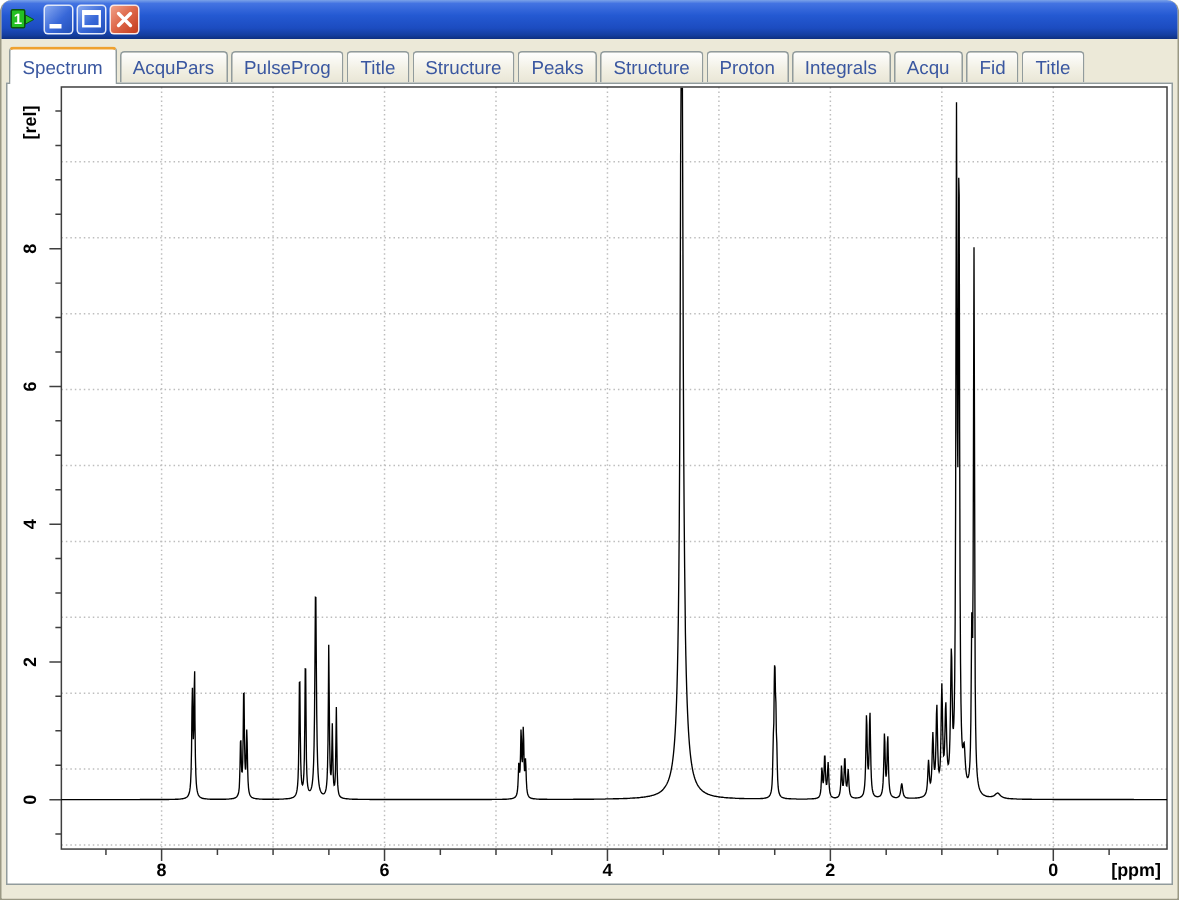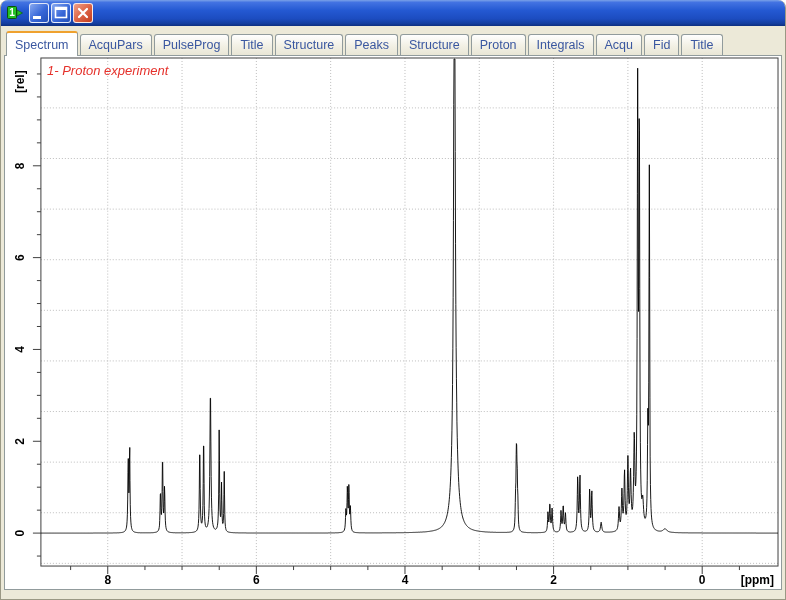--- a/index.html
+++ b/index.html
@@ -157,17 +157,16 @@
           <text x="19" y="478.0" text-anchor="middle" transform="rotate(-90 19 478.0)">0</text>
           <text x="19" y="386.0" text-anchor="middle" transform="rotate(-90 19 386.0)">2</text>
           <text x="19" y="294.0" text-anchor="middle" transform="rotate(-90 19 294.0)">4</text>
           <text x="19" y="202.0" text-anchor="middle" transform="rotate(-90 19 202.0)">6</text>
           <text x="19" y="110.0" text-anchor="middle" transform="rotate(-90 19 110.0)">8</text>
           <text x="19" y="37" text-anchor="start" transform="rotate(-90 19 37)">[rel]</text>
         </g>
         <polyline points="35.9,478.0 36.2,478.0 36.5,478.0 36.8,478.0 37.1,478.0 37.4,478.0 37.7,478.0 38.0,478.0 38.3,478.0 38.6,478.0 38.9,478.0 39.2,478.0 39.5,478.0 39.8,478.0 40.1,478.0 40.4,478.0 40.7,478.0 41.0,478.0 41.3,478.0 41.6,478.0 41.9,478.0 42.2,478.0 42.5,478.0 42.8,478.0 43.1,478.0 43.4,478.0 43.7,478.0 44.0,478.0 44.3,478.0 44.6,478.0 44.9,478.0 45.2,478.0 45.5,478.0 45.8,478.0 46.1,478.0 46.4,478.0 46.7,478.0 47.0,478.0 47.3,478.0 47.6,478.0 47.9,478.0 48.2,478.0 48.5,478.0 48.8,478.0 49.1,478.0 49.4,478.0 49.7,478.0 50.0,478.0 50.3,478.0 50.6,478.0 50.8,478.0 51.1,478.0 51.4,478.0 51.7,478.0 52.0,478.0 52.3,478.0 52.6,478.0 52.9,478.0 53.2,478.0 53.5,478.0 53.8,478.0 54.1,478.0 54.4,478.0 54.7,478.0 55.0,478.0 55.3,478.0 55.6,478.0 55.9,478.0 56.2,478.0 56.5,478.0 56.8,478.0 57.1,478.0 57.4,478.0 57.7,478.0 58.0,478.0 58.3,478.0 58.6,478.0 58.9,478.0 59.2,478.0 59.5,478.0 59.8,478.0 60.1,478.0 60.4,478.0 60.7,478.0 61.0,478.0 61.3,478.0 61.6,478.0 61.9,478.0 62.2,478.0 62.5,478.0 62.8,478.0 63.1,478.0 63.4,478.0 63.7,478.0 64.0,478.0 64.3,478.0 64.6,478.0 64.9,478.0 65.2,478.0 65.5,478.0 65.7,478.0 66.0,478.0 66.3,478.0 66.6,478.0 66.9,478.0 67.2,478.0 67.5,478.0 67.8,478.0 68.1,478.0 68.4,478.0 68.7,478.0 69.0,478.0 69.3,478.0 69.6,478.0 69.9,478.0 70.2,478.0 70.5,478.0 70.8,478.0 71.1,478.0 71.4,478.0 71.7,478.0 72.0,478.0 72.3,478.0 72.6,478.0 72.9,478.0 73.2,478.0 73.5,478.0 73.8,478.0 74.1,478.0 74.4,478.0 74.7,478.0 75.0,478.0 75.3,478.0 75.6,478.0 75.9,478.0 76.2,478.0 76.5,478.0 76.8,478.0 77.1,478.0 77.4,478.0 77.7,478.0 78.0,478.0 78.3,478.0 78.6,478.0 78.9,478.0 79.2,478.0 79.5,478.0 79.8,478.0 80.1,478.0 80.4,478.0 80.6,478.0 80.9,478.0 81.2,478.0 81.5,478.0 81.8,478.0 82.1,478.0 82.4,478.0 82.7,478.0 83.0,478.0 83.3,478.0 83.6,478.0 83.9,478.0 84.2,478.0 84.5,478.0 84.8,478.0 85.1,478.0 85.4,478.0 85.7,478.0 86.0,478.0 86.3,478.0 86.6,478.0 86.9,478.0 87.2,478.0 87.5,478.0 87.8,478.0 88.1,478.0 88.4,478.0 88.7,477.9 89.0,477.9 89.3,477.9 89.6,477.9 89.9,477.9 90.2,477.9 90.5,477.9 90.8,477.9 91.1,477.9 91.4,477.9 91.7,477.9 92.0,477.9 92.3,477.9 92.6,477.9 92.9,477.9 93.2,477.9 93.5,477.9 93.8,477.9 94.1,477.9 94.4,477.9 94.7,477.9 95.0,477.9 95.3,477.9 95.5,477.9 95.8,477.9 96.1,477.9 96.4,477.9 96.7,477.9 97.0,477.9 97.3,477.9 97.6,477.9 97.9,477.9 98.2,477.9 98.5,477.9 98.8,477.9 99.1,477.9 99.4,477.9 99.7,477.9 100.0,477.9 100.3,477.9 100.6,477.9 100.9,477.9 101.2,477.9 101.5,477.9 101.8,477.9 102.1,477.9 102.4,477.9 102.7,477.9 103.0,477.9 103.3,477.9 103.6,477.9 103.9,477.9 104.2,477.9 104.5,477.9 104.8,477.9 105.1,477.9 105.4,477.9 105.7,477.9 106.0,477.9 106.3,477.9 106.6,477.9 106.9,477.9 107.2,477.9 107.5,477.9 107.8,477.9 108.1,477.8 108.4,477.8 108.7,477.8 109.0,477.8 109.3,477.8 109.6,477.8 109.9,477.8 110.2,477.8 110.4,477.8 110.7,477.8 111.0,477.8 111.3,477.8 111.6,477.8 111.9,477.8 112.2,477.7 112.5,477.7 112.8,477.7 113.1,477.7 113.4,477.7 113.7,477.7 114.0,477.7 114.3,477.6 114.6,477.6 114.9,477.6 115.2,477.6 115.5,477.6 115.8,477.5 116.1,477.5 116.4,477.5 116.7,477.4 117.0,477.4 117.3,477.3 117.6,477.3 117.9,477.2 118.2,477.1 118.5,477.0 118.8,476.9 119.1,476.8 119.4,476.6 119.7,476.4 120.0,476.2 120.3,475.9 120.6,475.5 120.9,475.0 121.2,474.3 121.5,473.4 121.8,472.0 122.1,469.8 122.4,466.1 122.7,459.1 123.0,444.8 123.3,417.5 123.6,403.3 123.9,425.8 124.2,437.7 124.5,430.8 124.8,404.1 125.1,392.2 125.3,425.3 125.6,449.6 125.9,461.2 126.2,467.0 126.5,470.2 126.8,472.2 127.1,473.5 127.4,474.4 127.7,475.1 128.0,475.5 128.3,475.9 128.6,476.2 128.9,476.4 129.2,476.6 129.5,476.8 129.8,476.9 130.1,477.0 130.4,477.1 130.7,477.2 131.0,477.2 131.3,477.3 131.6,477.3 131.9,477.4 132.2,477.4 132.5,477.5 132.8,477.5 133.1,477.5 133.4,477.5 133.7,477.6 134.0,477.6 134.3,477.6 134.6,477.6 134.9,477.6 135.2,477.6 135.5,477.7 135.8,477.7 136.1,477.7 136.4,477.7 136.7,477.7 137.0,477.7 137.3,477.7 137.6,477.7 137.9,477.7 138.2,477.7 138.5,477.7 138.8,477.7 139.1,477.7 139.4,477.7 139.7,477.7 140.0,477.7 140.2,477.7 140.5,477.7 140.8,477.7 141.1,477.7 141.4,477.7 141.7,477.7 142.0,477.7 142.3,477.7 142.6,477.7 142.9,477.7 143.2,477.7 143.5,477.7 143.8,477.7 144.1,477.7 144.4,477.7 144.7,477.7 145.0,477.7 145.3,477.7 145.6,477.7 145.9,477.7 146.2,477.6 146.5,477.6 146.8,477.6 147.1,477.6 147.4,477.6 147.7,477.6 148.0,477.6 148.3,477.5 148.6,477.5 148.9,477.5 149.2,477.5 149.5,477.4 149.8,477.4 150.1,477.3 150.4,477.3 150.7,477.2 151.0,477.2 151.3,477.1 151.6,477.0 151.9,476.9 152.2,476.8 152.5,476.6 152.8,476.4 153.1,476.2 153.4,475.8 153.7,475.4 154.0,474.8 154.3,473.9 154.6,472.5 154.9,470.0 155.1,465.4 155.4,455.7 155.7,439.4 156.0,438.4 156.3,452.5 156.6,459.3 156.9,459.4 157.2,453.1 157.5,436.5 157.8,407.1 158.1,406.9 158.4,436.2 158.7,452.4 159.0,457.9 159.3,456.3 159.6,446.4 159.9,431.1 160.2,439.7 160.5,456.8 160.8,465.7 161.1,470.1 161.4,472.4 161.7,473.8 162.0,474.7 162.3,475.3 162.6,475.8 162.9,476.1 163.2,476.4 163.5,476.6 163.8,476.7 164.1,476.9 164.4,477.0 164.7,477.1 165.0,477.1 165.3,477.2 165.6,477.3 165.9,477.3 166.2,477.4 166.5,477.4 166.8,477.4 167.1,477.5 167.4,477.5 167.7,477.5 168.0,477.5 168.3,477.6 168.6,477.6 168.9,477.6 169.2,477.6 169.5,477.6 169.8,477.6 170.0,477.6 170.3,477.6 170.6,477.7 170.9,477.7 171.2,477.7 171.5,477.7 171.8,477.7 172.1,477.7 172.4,477.7 172.7,477.7 173.0,477.7 173.3,477.7 173.6,477.7 173.9,477.7 174.2,477.7 174.5,477.7 174.8,477.7 175.1,477.7 175.4,477.7 175.7,477.7 176.0,477.7 176.3,477.7 176.6,477.7 176.9,477.7 177.2,477.7 177.5,477.7 177.8,477.7 178.1,477.7 178.4,477.7 178.7,477.7 179.0,477.7 179.3,477.7 179.6,477.7 179.9,477.7 180.2,477.7 180.5,477.7 180.8,477.7 181.1,477.7 181.4,477.7 181.7,477.6 182.0,477.6 182.3,477.6 182.6,477.6 182.9,477.6 183.2,477.6 183.5,477.6 183.8,477.6 184.1,477.6 184.4,477.6 184.7,477.5 184.9,477.5 185.2,477.5 185.5,477.5 185.8,477.5 186.1,477.4 186.4,477.4 186.7,477.4 187.0,477.4 187.3,477.3 187.6,477.3 187.9,477.3 188.2,477.2 188.5,477.2 188.8,477.1 189.1,477.1 189.4,477.0 189.7,476.9 190.0,476.8 190.3,476.7 190.6,476.6 190.9,476.5 191.2,476.3 191.5,476.1 191.8,475.9 192.1,475.5 192.4,475.1 192.7,474.6 193.0,473.8 193.3,472.7 193.6,471.0 193.9,468.3 194.2,463.5 194.5,454.1 194.8,433.9 195.1,399.7 195.4,399.5 195.7,433.3 196.0,452.9 196.3,461.8 196.6,465.9 196.9,467.7 197.2,468.1 197.5,467.4 197.8,465.1 198.1,460.3 198.4,450.3 198.7,428.3 199.0,390.7 199.3,390.8 199.6,428.6 199.8,450.7 200.1,461.0 200.4,466.1 200.7,468.9 201.0,470.5 201.3,471.4 201.6,471.9 201.9,472.0 202.2,472.0 202.5,471.7 202.8,471.1 203.1,470.3 203.4,469.0 203.7,467.1 204.0,464.4 204.3,460.2 204.6,453.4 204.9,441.8 205.2,421.3 205.5,385.8 205.8,342.8 206.1,342.9 206.4,385.8 206.7,421.4 207.0,442.0 207.3,453.6 207.6,460.4 207.9,464.7 208.2,467.6 208.5,469.5 208.8,470.9 209.1,471.9 209.4,472.6 209.7,473.2 210.0,473.6 210.3,473.8 210.6,474.0 210.9,474.1 211.2,474.1 211.5,474.0 211.8,473.7 212.1,473.3 212.4,472.7 212.7,471.8 213.0,470.3 213.3,467.9 213.6,463.8 213.9,456.0 214.2,439.7 214.5,405.9 214.7,374.6 215.0,405.4 215.3,438.5 215.6,453.9 215.9,460.2 216.2,461.6 216.5,457.8 216.8,444.0 217.1,426.9 217.4,445.3 217.7,460.5 218.0,466.4 218.3,468.4 218.6,468.2 218.9,465.7 219.2,458.4 219.5,439.2 219.8,416.2 220.1,439.8 220.4,459.6 220.7,467.8 221.0,471.4 221.3,473.3 221.6,474.5 221.9,475.2 222.2,475.7 222.5,476.0 222.8,476.3 223.1,476.5 223.4,476.7 223.7,476.8 224.0,476.9 224.3,477.0 224.6,477.1 224.9,477.1 225.2,477.2 225.5,477.3 225.8,477.3 226.1,477.3 226.4,477.4 226.7,477.4 227.0,477.4 227.3,477.5 227.6,477.5 227.9,477.5 228.2,477.5 228.5,477.6 228.8,477.6 229.1,477.6 229.4,477.6 229.6,477.6 229.9,477.6 230.2,477.6 230.5,477.7 230.8,477.7 231.1,477.7 231.4,477.7 231.7,477.7 232.0,477.7 232.3,477.7 232.6,477.7 232.9,477.7 233.2,477.7 233.5,477.7 233.8,477.7 234.1,477.8 234.4,477.8 234.7,477.8 235.0,477.8 235.3,477.8 235.6,477.8 235.9,477.8 236.2,477.8 236.5,477.8 236.8,477.8 237.1,477.8 237.4,477.8 237.7,477.8 238.0,477.8 238.3,477.8 238.6,477.8 238.9,477.8 239.2,477.8 239.5,477.8 239.8,477.8 240.1,477.8 240.4,477.8 240.7,477.8 241.0,477.8 241.3,477.8 241.6,477.8 241.9,477.8 242.2,477.9 242.5,477.9 242.8,477.9 243.1,477.9 243.4,477.9 243.7,477.9 244.0,477.9 244.3,477.9 244.5,477.9 244.8,477.9 245.1,477.9 245.4,477.9 245.7,477.9 246.0,477.9 246.3,477.9 246.6,477.9 246.9,477.9 247.2,477.9 247.5,477.9 247.8,477.9 248.1,477.9 248.4,477.9 248.7,477.9 249.0,477.9 249.3,477.9 249.6,477.9 249.9,477.9 250.2,477.9 250.5,477.9 250.8,477.9 251.1,477.9 251.4,477.9 251.7,477.9 252.0,477.9 252.3,477.9 252.6,477.9 252.9,477.9 253.2,477.9 253.5,477.9 253.8,477.9 254.1,477.9 254.4,477.9 254.7,477.9 255.0,477.9 255.3,477.9 255.6,477.9 255.9,477.9 256.2,477.9 256.5,477.9 256.8,477.9 257.1,477.9 257.4,477.9 257.7,477.9 258.0,477.9 258.3,477.9 258.6,477.9 258.9,477.9 259.2,477.9 259.4,477.9 259.7,477.9 260.0,477.9 260.3,477.9 260.6,477.9 260.9,477.9 261.2,477.9 261.5,477.9 261.8,477.9 262.1,477.9 262.4,477.9 262.7,477.9 263.0,477.9 263.3,477.9 263.6,477.9 263.9,477.9 264.2,477.9 264.5,477.9 264.8,477.9 265.1,477.9 265.4,477.9 265.7,477.9 266.0,477.9 266.3,477.9 266.6,477.9 266.9,477.9 267.2,477.9 267.5,477.9 267.8,477.9 268.1,477.9 268.4,477.9 268.7,477.9 269.0,477.9 269.3,477.9 269.6,477.9 269.9,477.9 270.2,477.9 270.5,477.9 270.8,477.9 271.1,477.9 271.4,477.9 271.7,477.9 272.0,477.9 272.3,477.9 272.6,477.9 272.9,477.9 273.2,477.9 273.5,477.9 273.8,477.9 274.1,477.9 274.3,477.9 274.6,477.9 274.9,477.9 275.2,477.9 275.5,477.9 275.8,477.9 276.1,477.9 276.4,477.9 276.7,477.9 277.0,477.9 277.3,477.9 277.6,477.9 277.9,477.9 278.2,477.9 278.5,477.9 278.8,477.9 279.1,477.9 279.4,477.9 279.7,477.9 280.0,477.9 280.3,477.9 280.6,477.9 280.9,477.9 281.2,477.9 281.5,477.9 281.8,477.9 282.1,477.9 282.4,477.9 282.7,477.9 283.0,477.9 283.3,477.9 283.6,477.9 283.9,477.9 284.2,477.9 284.5,477.9 284.8,477.9 285.1,477.9 285.4,477.9 285.7,477.9 286.0,477.9 286.3,477.9 286.6,477.9 286.9,477.9 287.2,477.9 287.5,477.9 287.8,477.9 288.1,477.9 288.4,477.9 288.7,477.9 289.0,477.9 289.2,477.9 289.5,477.9 289.8,477.9 290.1,477.9 290.4,477.9 290.7,477.9 291.0,477.9 291.3,477.9 291.6,477.9 291.9,477.9 292.2,477.9 292.5,477.9 292.8,477.9 293.1,477.9 293.4,477.9 293.7,477.9 294.0,477.9 294.3,477.9 294.6,477.9 294.9,477.9 295.2,477.9 295.5,477.9 295.8,477.9 296.1,477.9 296.4,477.9 296.7,477.9 297.0,477.9 297.3,477.9 297.6,477.9 297.9,477.9 298.2,477.9 298.5,477.9 298.8,477.9 299.1,477.9 299.4,477.9 299.7,477.9 300.0,477.9 300.3,477.9 300.6,477.9 300.9,477.9 301.2,477.9 301.5,477.9 301.8,477.9 302.1,477.9 302.4,477.9 302.7,477.9 303.0,477.9 303.3,477.9 303.6,477.9 303.9,477.9 304.1,477.9 304.4,477.9 304.7,477.9 305.0,477.9 305.3,477.9 305.6,477.9 305.9,477.9 306.2,477.9 306.5,477.9 306.8,477.9 307.1,477.9 307.4,477.9 307.7,477.9 308.0,477.9 308.3,477.9 308.6,477.9 308.9,477.9 309.2,477.9 309.5,477.9 309.8,477.9 310.1,477.9 310.4,477.9 310.7,477.9 311.0,477.9 311.3,477.9 311.6,477.9 311.9,477.9 312.2,477.9 312.5,477.9 312.8,477.9 313.1,477.9 313.4,477.9 313.7,477.9 314.0,477.9 314.3,477.9 314.6,477.9 314.9,477.9 315.2,477.9 315.5,477.9 315.8,477.9 316.1,477.9 316.4,477.9 316.7,477.9 317.0,477.9 317.3,477.9 317.6,477.9 317.9,477.9 318.2,477.9 318.5,477.9 318.8,477.9 319.0,477.9 319.3,477.9 319.6,477.9 319.9,477.9 320.2,477.9 320.5,477.9 320.8,477.9 321.1,477.9 321.4,477.9 321.7,477.9 322.0,477.9 322.3,477.9 322.6,477.9 322.9,477.9 323.2,477.9 323.5,477.9 323.8,477.8 324.1,477.8 324.4,477.8 324.7,477.8 325.0,477.8 325.3,477.8 325.6,477.8 325.9,477.8 326.2,477.8 326.5,477.8 326.8,477.8 327.1,477.8 327.4,477.8 327.7,477.8 328.0,477.8 328.3,477.8 328.6,477.8 328.9,477.8 329.2,477.8 329.5,477.8 329.8,477.8 330.1,477.8 330.4,477.8 330.7,477.8 331.0,477.7 331.3,477.7 331.6,477.7 331.9,477.7 332.2,477.7 332.5,477.7 332.8,477.7 333.1,477.7 333.4,477.7 333.7,477.6 333.9,477.6 334.2,477.6 334.5,477.6 334.8,477.6 335.1,477.5 335.4,477.5 335.7,477.5 336.0,477.5 336.3,477.4 336.6,477.4 336.9,477.3 337.2,477.3 337.5,477.2 337.8,477.1 338.1,477.0 338.4,476.9 338.7,476.7 339.0,476.5 339.3,476.3 339.6,476.0 339.9,475.5 340.2,474.9 340.5,473.9 340.8,472.2 341.1,469.0 341.4,462.4 341.7,453.4 342.0,455.3 342.3,460.0 342.6,458.0 342.9,447.3 343.2,431.1 343.5,437.3 343.8,450.6 344.1,453.0 344.4,444.4 344.7,429.3 345.0,437.3 345.3,453.0 345.6,459.0 345.9,456.8 346.2,450.4 346.5,455.7 346.8,465.2 347.1,470.3 347.4,472.8 347.7,474.2 348.0,475.1 348.3,475.7 348.6,476.1 348.8,476.4 349.1,476.6 349.4,476.8 349.7,476.9 350.0,477.0 350.3,477.1 350.6,477.2 350.9,477.2 351.2,477.3 351.5,477.4 351.8,477.4 352.1,477.4 352.4,477.5 352.7,477.5 353.0,477.5 353.3,477.5 353.6,477.6 353.9,477.6 354.2,477.6 354.5,477.6 354.8,477.6 355.1,477.6 355.4,477.7 355.7,477.7 356.0,477.7 356.3,477.7 356.6,477.7 356.9,477.7 357.2,477.7 357.5,477.7 357.8,477.7 358.1,477.7 358.4,477.7 358.7,477.7 359.0,477.7 359.3,477.7 359.6,477.7 359.9,477.7 360.2,477.7 360.5,477.7 360.8,477.8 361.1,477.8 361.4,477.8 361.7,477.8 362.0,477.8 362.3,477.8 362.6,477.8 362.9,477.8 363.2,477.8 363.5,477.8 363.7,477.8 364.0,477.8 364.3,477.8 364.6,477.8 364.9,477.8 365.2,477.8 365.5,477.8 365.8,477.8 366.1,477.8 366.4,477.8 366.7,477.8 367.0,477.8 367.3,477.8 367.6,477.8 367.9,477.8 368.2,477.8 368.5,477.8 368.8,477.8 369.1,477.8 369.4,477.8 369.7,477.8 370.0,477.8 370.3,477.8 370.6,477.8 370.9,477.8 371.2,477.8 371.5,477.8 371.8,477.8 372.1,477.8 372.4,477.8 372.7,477.8 373.0,477.8 373.3,477.8 373.6,477.8 373.9,477.8 374.2,477.8 374.5,477.8 374.8,477.8 375.1,477.8 375.4,477.8 375.7,477.8 376.0,477.8 376.3,477.8 376.6,477.8 376.9,477.8 377.2,477.8 377.5,477.8 377.8,477.8 378.1,477.8 378.4,477.7 378.6,477.7 378.9,477.7 379.2,477.7 379.5,477.7 379.8,477.7 380.1,477.7 380.4,477.7 380.7,477.7 381.0,477.7 381.3,477.7 381.6,477.7 381.9,477.7 382.2,477.7 382.5,477.7 382.8,477.7 383.1,477.7 383.4,477.7 383.7,477.7 384.0,477.7 384.3,477.7 384.6,477.7 384.9,477.7 385.2,477.7 385.5,477.7 385.8,477.7 386.1,477.7 386.4,477.7 386.7,477.7 387.0,477.7 387.3,477.7 387.6,477.7 387.9,477.7 388.2,477.7 388.5,477.7 388.8,477.7 389.1,477.7 389.4,477.7 389.7,477.7 390.0,477.7 390.3,477.7 390.6,477.7 390.9,477.7 391.2,477.7 391.5,477.7 391.8,477.7 392.1,477.6 392.4,477.6 392.7,477.6 393.0,477.6 393.3,477.6 393.5,477.6 393.8,477.6 394.1,477.6 394.4,477.6 394.7,477.6 395.0,477.6 395.3,477.6 395.6,477.6 395.9,477.6 396.2,477.6 396.5,477.6 396.8,477.6 397.1,477.6 397.4,477.6 397.7,477.6 398.0,477.6 398.3,477.6 398.6,477.6 398.9,477.6 399.2,477.6 399.5,477.6 399.8,477.5 400.1,477.5 400.4,477.5 400.7,477.5 401.0,477.5 401.3,477.5 401.6,477.5 401.9,477.5 402.2,477.5 402.5,477.5 402.8,477.5 403.1,477.5 403.4,477.5 403.7,477.5 404.0,477.5 404.3,477.5 404.6,477.5 404.9,477.4 405.2,477.4 405.5,477.4 405.8,477.4 406.1,477.4 406.4,477.4 406.7,477.4 407.0,477.4 407.3,477.4 407.6,477.4 407.9,477.4 408.2,477.4 408.4,477.4 408.7,477.3 409.0,477.3 409.3,477.3 409.6,477.3 409.9,477.3 410.2,477.3 410.5,477.3 410.8,477.3 411.1,477.3 411.4,477.3 411.7,477.2 412.0,477.2 412.3,477.2 412.6,477.2 412.9,477.2 413.2,477.2 413.5,477.2 413.8,477.2 414.1,477.2 414.4,477.1 414.7,477.1 415.0,477.1 415.3,477.1 415.6,477.1 415.9,477.1 416.2,477.0 416.5,477.0 416.8,477.0 417.1,477.0 417.4,477.0 417.7,477.0 418.0,476.9 418.3,476.9 418.6,476.9 418.9,476.9 419.2,476.9 419.5,476.8 419.8,476.8 420.1,476.8 420.4,476.8 420.7,476.8 421.0,476.7 421.3,476.7 421.6,476.7 421.9,476.7 422.2,476.6 422.5,476.6 422.8,476.6 423.1,476.5 423.3,476.5 423.6,476.5 423.9,476.4 424.2,476.4 424.5,476.4 424.8,476.3 425.1,476.3 425.4,476.3 425.7,476.2 426.0,476.2 426.3,476.1 426.6,476.1 426.9,476.0 427.2,476.0 427.5,475.9 427.8,475.9 428.1,475.8 428.4,475.8 428.7,475.7 429.0,475.7 429.3,475.6 429.6,475.5 429.9,475.5 430.2,475.4 430.5,475.3 430.8,475.2 431.1,475.1 431.4,475.1 431.7,475.0 432.0,474.9 432.3,474.8 432.6,474.7 432.9,474.6 433.2,474.4 433.5,474.3 433.8,474.2 434.1,474.1 434.4,473.9 434.7,473.8 435.0,473.6 435.3,473.4 435.6,473.3 435.9,473.1 436.2,472.9 436.5,472.7 436.8,472.5 437.1,472.2 437.4,472.0 437.7,471.7 438.0,471.4 438.2,471.1 438.5,470.8 438.8,470.4 439.1,470.0 439.4,469.6 439.7,469.2 440.0,468.7 440.3,468.2 440.6,467.7 440.9,467.1 441.2,466.4 441.5,465.7 441.8,464.9 442.1,464.0 442.4,463.1 442.7,462.0 443.0,460.9 443.3,459.6 443.6,458.1 443.9,456.5 444.2,454.7 444.5,452.7 444.8,450.3 445.1,447.7 445.4,444.6 445.7,441.1 446.0,437.1 446.3,432.3 446.6,426.7 446.9,420.0 447.2,412.0 447.5,402.2 447.8,390.1 448.1,374.9 448.4,355.3 448.7,329.2 449.0,293.3 449.3,241.8 449.6,164.7 449.9,48.4 450.2,3.0 450.5,3.0 450.8,3.0 451.1,3.0 451.4,95.7 451.7,187.6 452.0,249.1 452.3,291.9 452.6,323.4 452.9,347.5 453.1,366.5 453.4,381.9 453.7,394.5 454.0,404.9 454.3,413.7 454.6,421.0 454.9,427.2 455.2,432.6 455.5,437.1 455.8,441.1 456.1,444.5 456.4,447.5 456.7,450.1 457.0,452.4 457.3,454.5 457.6,456.3 457.9,457.9 458.2,459.4 458.5,460.7 458.8,461.8 459.1,462.9 459.4,463.9 459.7,464.7 460.0,465.5 460.3,466.3 460.6,466.9 460.9,467.5 461.2,468.1 461.5,468.6 461.8,469.1 462.1,469.5 462.4,470.0 462.7,470.3 463.0,470.7 463.3,471.0 463.6,471.3 463.9,471.6 464.2,471.9 464.5,472.2 464.8,472.4 465.1,472.6 465.4,472.8 465.7,473.0 466.0,473.2 466.3,473.4 466.6,473.6 466.9,473.7 467.2,473.9 467.5,474.0 467.8,474.1 468.0,474.3 468.3,474.4 468.6,474.5 468.9,474.6 469.2,474.7 469.5,474.8 469.8,474.9 470.1,475.0 470.4,475.1 470.7,475.2 471.0,475.3 471.3,475.3 471.6,475.4 471.9,475.5 472.2,475.6 472.5,475.6 472.8,475.7 473.1,475.7 473.4,475.8 473.7,475.8 474.0,475.9 474.3,476.0 474.6,476.0 474.9,476.0 475.2,476.1 475.5,476.1 475.8,476.2 476.1,476.2 476.4,476.3 476.7,476.3 477.0,476.3 477.3,476.4 477.6,476.4 477.9,476.4 478.2,476.5 478.5,476.5 478.8,476.5 479.1,476.6 479.4,476.6 479.7,476.6 480.0,476.6 480.3,476.7 480.6,476.7 480.9,476.7 481.2,476.7 481.5,476.8 481.8,476.8 482.1,476.8 482.4,476.8 482.7,476.8 482.9,476.9 483.2,476.9 483.5,476.9 483.8,476.9 484.1,476.9 484.4,476.9 484.7,477.0 485.0,477.0 485.3,477.0 485.6,477.0 485.9,477.0 486.2,477.0 486.5,477.1 486.8,477.1 487.1,477.1 487.4,477.1 487.7,477.1 488.0,477.1 488.3,477.1 488.6,477.1 488.9,477.1 489.2,477.2 489.5,477.2 489.8,477.2 490.1,477.2 490.4,477.2 490.7,477.2 491.0,477.2 491.3,477.2 491.6,477.2 491.9,477.2 492.2,477.2 492.5,477.3 492.8,477.3 493.1,477.3 493.4,477.3 493.7,477.3 494.0,477.3 494.3,477.3 494.6,477.3 494.9,477.3 495.2,477.3 495.5,477.3 495.8,477.3 496.1,477.3 496.4,477.3 496.7,477.3 497.0,477.3 497.3,477.3 497.6,477.3 497.8,477.3 498.1,477.3 498.4,477.3 498.7,477.3 499.0,477.3 499.3,477.3 499.6,477.3 499.9,477.3 500.2,477.3 500.5,477.3 500.8,477.3 501.1,477.3 501.4,477.3 501.7,477.3 502.0,477.3 502.3,477.3 502.6,477.3 502.9,477.3 503.2,477.3 503.5,477.2 503.8,477.2 504.1,477.2 504.4,477.2 504.7,477.2 505.0,477.1 505.3,477.1 505.6,477.1 505.9,477.0 506.2,477.0 506.5,476.9 506.8,476.9 507.1,476.8 507.4,476.7 507.7,476.6 508.0,476.5 508.3,476.3 508.6,476.1 508.9,475.9 509.2,475.6 509.5,475.1 509.8,474.6 510.1,473.8 510.4,472.7 510.7,470.9 511.0,467.7 511.3,461.2 511.6,447.2 511.9,433.5 512.2,426.9 512.5,399.4 512.7,388.3 513.0,389.6 513.3,406.5 513.6,413.0 513.9,433.2 514.2,439.9 514.5,454.6 514.8,464.8 515.1,469.5 515.4,471.9 515.7,473.4 516.0,474.3 516.3,475.0 516.6,475.4 516.9,475.8 517.2,476.1 517.5,476.3 517.8,476.5 518.1,476.6 518.4,476.7 518.7,476.8 519.0,476.9 519.3,477.0 519.6,477.0 519.9,477.1 520.2,477.2 520.5,477.2 520.8,477.2 521.1,477.3 521.4,477.3 521.7,477.3 522.0,477.3 522.3,477.4 522.6,477.4 522.9,477.4 523.2,477.4 523.5,477.4 523.8,477.5 524.1,477.5 524.4,477.5 524.7,477.5 525.0,477.5 525.3,477.5 525.6,477.5 525.9,477.5 526.2,477.5 526.5,477.5 526.8,477.5 527.1,477.5 527.4,477.6 527.6,477.6 527.9,477.6 528.2,477.6 528.5,477.6 528.8,477.6 529.1,477.6 529.4,477.6 529.7,477.6 530.0,477.6 530.3,477.6 530.6,477.6 530.9,477.6 531.2,477.6 531.5,477.6 531.8,477.6 532.1,477.6 532.4,477.6 532.7,477.6 533.0,477.6 533.3,477.6 533.6,477.6 533.9,477.6 534.2,477.6 534.5,477.6 534.8,477.5 535.1,477.5 535.4,477.5 535.7,477.5 536.0,477.5 536.3,477.5 536.6,477.5 536.9,477.5 537.2,477.5 537.5,477.5 537.8,477.4 538.1,477.4 538.4,477.4 538.7,477.4 539.0,477.3 539.3,477.3 539.6,477.3 539.9,477.2 540.2,477.2 540.5,477.1 540.8,477.0 541.1,477.0 541.4,476.8 541.7,476.7 542.0,476.5 542.3,476.3 542.5,475.9 542.8,475.4 543.1,474.5 543.4,473.1 543.7,470.3 544.0,464.5 544.3,456.6 544.6,459.2 544.9,465.2 545.2,466.9 545.5,464.9 545.8,458.6 546.1,449.0 546.4,449.0 546.7,458.7 547.0,465.2 547.3,467.8 547.6,467.7 547.9,464.7 548.2,458.1 548.5,452.9 548.8,458.9 549.1,466.5 549.4,470.8 549.7,473.1 550.0,474.3 550.3,475.1 550.6,475.6 550.9,476.0 551.2,476.2 551.5,476.4 551.8,476.5 552.1,476.6 552.4,476.6 552.7,476.7 553.0,476.7 553.3,476.7 553.6,476.7 553.9,476.6 554.2,476.5 554.5,476.4 554.8,476.3 555.1,476.0 555.4,475.7 555.7,475.3 556.0,474.6 556.3,473.4 556.6,471.4 556.9,467.5 557.2,460.6 557.4,455.2 557.7,459.8 558.0,465.8 558.3,468.4 558.6,468.4 558.9,466.0 559.2,459.9 559.5,450.8 559.8,450.8 560.1,460.0 560.4,466.1 560.7,468.7 561.0,468.9 561.3,466.7 561.6,461.5 561.9,457.5 562.2,462.3 562.5,468.4 562.8,471.9 563.1,473.8 563.4,474.8 563.7,475.4 564.0,475.9 564.3,476.2 564.6,476.4 564.9,476.5 565.2,476.6 565.5,476.7 565.8,476.8 566.1,476.8 566.4,476.8 566.7,476.9 567.0,476.9 567.3,476.9 567.6,476.8 567.9,476.8 568.2,476.8 568.5,476.8 568.8,476.7 569.1,476.6 569.4,476.6 569.7,476.5 570.0,476.3 570.3,476.2 570.6,476.0 570.9,475.8 571.2,475.4 571.5,475.0 571.8,474.5 572.1,473.8 572.3,472.7 572.6,471.1 572.9,468.5 573.2,463.9 573.5,455.3 573.8,439.4 574.1,421.6 574.4,428.1 574.7,445.6 575.0,455.2 575.3,457.8 575.6,454.8 575.9,444.8 576.2,426.7 576.5,419.9 576.8,438.2 577.1,454.6 577.4,463.4 577.7,468.1 578.0,470.8 578.3,472.4 578.6,473.5 578.9,474.3 579.2,474.8 579.5,475.2 579.8,475.5 580.1,475.7 580.4,475.8 580.7,475.9 581.0,476.0 581.3,476.0 581.6,476.1 581.9,476.0 582.2,476.0 582.5,475.9 582.8,475.7 583.1,475.6 583.4,475.3 583.7,474.9 584.0,474.4 584.3,473.6 584.6,472.3 584.9,470.3 585.2,466.8 585.5,460.1 585.8,447.8 586.1,433.9 586.4,439.1 586.7,452.8 587.0,460.4 587.2,462.6 587.5,460.7 587.8,453.6 588.1,440.6 588.4,435.7 588.7,449.0 589.0,460.9 589.3,467.2 589.6,470.6 589.9,472.6 590.2,473.8 590.5,474.6 590.8,475.1 591.1,475.5 591.4,475.8 591.7,476.0 592.0,476.2 592.3,476.3 592.6,476.4 592.9,476.5 593.2,476.6 593.5,476.6 593.8,476.6 594.1,476.6 594.4,476.6 594.7,476.5 595.0,476.4 595.3,476.2 595.6,476.0 595.9,475.7 596.2,475.2 596.5,474.4 596.8,473.1 597.1,471.1 597.4,468.5 597.7,467.1 598.0,468.5 598.3,471.1 598.6,473.1 598.9,474.4 599.2,475.3 599.5,475.8 599.8,476.1 600.1,476.4 600.4,476.6 600.7,476.7 601.0,476.8 601.3,476.8 601.6,476.9 601.9,476.9 602.1,477.0 602.4,477.0 602.7,477.0 603.0,477.0 603.3,477.0 603.6,477.0 603.9,477.0 604.2,477.0 604.5,477.0 604.8,477.0 605.1,477.0 605.4,477.0 605.7,477.0 606.0,477.0 606.3,477.0 606.6,477.0 606.9,476.9 607.2,476.9 607.5,476.9 607.8,476.9 608.1,476.8 608.4,476.8 608.7,476.7 609.0,476.7 609.3,476.7 609.6,476.6 609.9,476.5 610.2,476.5 610.5,476.4 610.8,476.3 611.1,476.2 611.4,476.1 611.7,476.0 612.0,475.8 612.3,475.6 612.6,475.4 612.9,475.1 613.2,474.7 613.5,474.2 613.8,473.6 614.1,472.5 614.4,470.9 614.7,468.2 615.0,463.6 615.3,456.4 615.6,451.4 615.9,455.6 616.2,461.8 616.5,465.4 616.8,466.8 617.0,466.5 617.3,464.7 617.6,460.7 617.9,453.1 618.2,441.2 618.5,432.9 618.8,440.0 619.1,450.6 619.4,456.5 619.7,458.1 620.0,456.3 620.3,450.4 620.6,438.4 620.9,420.8 621.2,414.6 621.5,429.7 621.8,445.1 622.1,453.9 622.4,458.1 622.7,459.4 623.0,458.5 623.3,455.3 623.6,448.4 623.9,435.3 624.2,414.4 624.5,400.2 624.8,413.3 625.1,432.7 625.4,444.1 625.7,448.6 626.0,448.2 626.3,443.0 626.6,432.1 626.9,417.5 627.2,412.9 627.5,425.1 627.8,439.3 628.1,448.2 628.4,452.7 628.7,454.4 629.0,454.0 629.3,451.5 629.6,446.4 629.9,437.2 630.2,421.5 630.5,397.6 630.8,377.0 631.1,383.1 631.4,405.2 631.7,421.6 631.9,429.5 632.2,430.8 632.5,426.8 632.8,416.5 633.1,396.7 633.4,358.9 633.7,283.0 634.0,137.9 634.3,12.2 634.6,115.9 634.9,231.3 635.2,256.0 635.5,194.2 635.8,62.7 636.1,74.3 636.4,232.7 636.7,335.6 637.0,387.0 637.3,413.9 637.6,428.9 637.9,437.5 638.2,442.1 638.5,443.6 638.8,442.5 639.1,440.2 639.4,439.8 639.7,443.5 640.0,449.4 640.3,454.5 640.6,458.3 640.9,460.7 641.2,462.2 641.5,463.1 641.8,463.3 642.1,463.0 642.4,462.0 642.7,460.3 643.0,457.3 643.3,452.2 643.6,443.0 643.9,425.1 644.2,389.4 644.5,352.9 644.8,366.8 645.1,370.0 645.4,327.5 645.7,215.5 646.0,109.0 646.3,221.7 646.6,342.5 646.8,400.9 647.1,429.2 647.4,444.3 647.7,453.3 648.0,459.0 648.3,462.8 648.6,465.5 648.9,467.5 649.2,469.1 649.5,470.2 649.8,471.2 650.1,471.9 650.4,472.5 650.7,473.0 651.0,473.5 651.3,473.8 651.6,474.2 651.9,474.4 652.2,474.7 652.5,474.9 652.8,475.0 653.1,475.2 653.4,475.3 653.7,475.5 654.0,475.6 654.3,475.7 654.6,475.7 654.9,475.8 655.2,475.9 655.5,475.9 655.8,475.9 656.1,476.0 656.4,476.0 656.7,476.0 657.0,476.0 657.3,476.0 657.6,475.9 657.9,475.9 658.2,475.8 658.5,475.7 658.8,475.6 659.1,475.4 659.4,475.3 659.7,475.0 660.0,474.8 660.3,474.5 660.6,474.2 660.9,474.0 661.2,473.7 661.5,473.6 661.7,473.5 662.0,473.6 662.3,473.8 662.6,474.1 662.9,474.4 663.2,474.7 663.5,475.1 663.8,475.4 664.1,475.6 664.4,475.9 664.7,476.0 665.0,476.2 665.3,476.4 665.6,476.5 665.9,476.6 666.2,476.7 666.5,476.8 666.8,476.9 667.1,476.9 667.4,477.0 667.7,477.0 668.0,477.1 668.3,477.1 668.6,477.2 668.9,477.2 669.2,477.2 669.5,477.3 669.8,477.3 670.1,477.3 670.4,477.3 670.7,477.4 671.0,477.4 671.3,477.4 671.6,477.4 671.9,477.4 672.2,477.5 672.5,477.5 672.8,477.5 673.1,477.5 673.4,477.5 673.7,477.5 674.0,477.5 674.3,477.5 674.6,477.6 674.9,477.6 675.2,477.6 675.5,477.6 675.8,477.6 676.1,477.6 676.4,477.6 676.6,477.6 676.9,477.6 677.2,477.6 677.5,477.6 677.8,477.6 678.1,477.6 678.4,477.7 678.7,477.7 679.0,477.7 679.3,477.7 679.6,477.7 679.9,477.7 680.2,477.7 680.5,477.7 680.8,477.7 681.1,477.7 681.4,477.7 681.7,477.7 682.0,477.7 682.3,477.7 682.6,477.7 682.9,477.7 683.2,477.7 683.5,477.7 683.8,477.7 684.1,477.7 684.4,477.7 684.7,477.8 685.0,477.8 685.3,477.8 685.6,477.8 685.9,477.8 686.2,477.8 686.5,477.8 686.8,477.8 687.1,477.8 687.4,477.8 687.7,477.8 688.0,477.8 688.3,477.8 688.6,477.8 688.9,477.8 689.2,477.8 689.5,477.8 689.8,477.8 690.1,477.8 690.4,477.8 690.7,477.8 691.0,477.8 691.3,477.8 691.5,477.8 691.8,477.8 692.1,477.8 692.4,477.8 692.7,477.8 693.0,477.8 693.3,477.8 693.6,477.8 693.9,477.8 694.2,477.8 694.5,477.8 694.8,477.8 695.1,477.8 695.4,477.8 695.7,477.8 696.0,477.8 696.3,477.8 696.6,477.8 696.9,477.8 697.2,477.8 697.5,477.8 697.8,477.8 698.1,477.8 698.4,477.8 698.7,477.9 699.0,477.9 699.3,477.9 699.6,477.9 699.9,477.9 700.2,477.9 700.5,477.9 700.8,477.9 701.1,477.9 701.4,477.9 701.7,477.9 702.0,477.9 702.3,477.9 702.6,477.9 702.9,477.9 703.2,477.9 703.5,477.9 703.8,477.9 704.1,477.9 704.4,477.9 704.7,477.9 705.0,477.9 705.3,477.9 705.6,477.9 705.9,477.9 706.2,477.9 706.4,477.9 706.7,477.9 707.0,477.9 707.3,477.9 707.6,477.9 707.9,477.9 708.2,477.9 708.5,477.9 708.8,477.9 709.1,477.9 709.4,477.9 709.7,477.9 710.0,477.9 710.3,477.9 710.6,477.9 710.9,477.9 711.2,477.9 711.5,477.9 711.8,477.9 712.1,477.9 712.4,477.9 712.7,477.9 713.0,477.9 713.3,477.9 713.6,477.9 713.9,477.9 714.2,477.9 714.5,477.9 714.8,477.9 715.1,477.9 715.4,477.9 715.7,477.9 716.0,477.9 716.3,477.9 716.6,477.9 716.9,477.9 717.2,477.9 717.5,477.9 717.8,477.9 718.1,477.9 718.4,477.9 718.7,477.9 719.0,477.9 719.3,477.9 719.6,477.9 719.9,477.9 720.2,477.9 720.5,477.9 720.8,477.9 721.1,477.9 721.3,477.9 721.6,477.9 721.9,477.9 722.2,477.9 722.5,477.9 722.8,477.9 723.1,477.9 723.4,477.9 723.7,477.9 724.0,477.9 724.3,477.9 724.6,477.9 724.9,477.9 725.2,477.9 725.5,477.9 725.8,477.9 726.1,477.9 726.4,477.9 726.7,477.9 727.0,477.9 727.3,477.9 727.6,477.9 727.9,477.9 728.2,477.9 728.5,477.9 728.8,477.9 729.1,477.9 729.4,477.9 729.7,477.9 730.0,477.9 730.3,477.9 730.6,477.9 730.9,477.9 731.2,477.9 731.5,477.9 731.8,477.9 732.1,477.9 732.4,477.9 732.7,477.9 733.0,477.9 733.3,477.9 733.6,477.9 733.9,477.9 734.2,477.9 734.5,477.9 734.8,477.9 735.1,477.9 735.4,477.9 735.7,477.9 736.0,477.9 736.2,477.9 736.5,477.9 736.8,477.9 737.1,477.9 737.4,477.9 737.7,477.9 738.0,477.9 738.3,477.9 738.6,477.9 738.9,477.9 739.2,477.9 739.5,477.9 739.8,477.9 740.1,477.9 740.4,477.9 740.7,477.9 741.0,477.9 741.3,477.9 741.6,477.9 741.9,477.9 742.2,477.9 742.5,477.9 742.8,477.9 743.1,477.9 743.4,477.9 743.7,477.9 744.0,477.9 744.3,477.9 744.6,477.9 744.9,477.9 745.2,477.9 745.5,477.9 745.8,477.9 746.1,477.9 746.4,477.9 746.7,477.9 747.0,477.9 747.3,477.9 747.6,477.9 747.9,477.9 748.2,477.9 748.5,477.9 748.8,477.9 749.1,477.9 749.4,477.9 749.7,477.9 750.0,477.9 750.3,477.9 750.6,477.9 750.9,477.9 751.1,477.9 751.4,477.9 751.7,477.9 752.0,477.9 752.3,477.9 752.6,477.9 752.9,478.0 753.2,478.0 753.5,478.0 753.8,478.0 754.1,478.0 754.4,478.0 754.7,478.0 755.0,478.0 755.3,478.0 755.6,478.0 755.9,478.0 756.2,478.0 756.5,478.0 756.8,478.0 757.1,478.0 757.4,478.0 757.7,478.0 758.0,478.0 758.3,478.0 758.6,478.0 758.9,478.0 759.2,478.0 759.5,478.0 759.8,478.0 760.1,478.0 760.4,478.0 760.7,478.0 761.0,478.0 761.3,478.0 761.6,478.0 761.9,478.0 762.2,478.0 762.5,478.0 762.8,478.0 763.1,478.0 763.4,478.0 763.7,478.0 764.0,478.0 764.3,478.0 764.6,478.0 764.9,478.0 765.2,478.0 765.5,478.0 765.8,478.0 766.0,478.0 766.3,478.0 766.6,478.0 766.9,478.0 767.2,478.0 767.5,478.0 767.8,478.0 768.1,478.0 768.4,478.0 768.7,478.0 769.0,478.0 769.3,478.0 769.6,478.0 769.9,478.0 770.2,478.0 770.5,478.0 770.8,478.0 771.1,478.0 771.4,478.0 771.7,478.0 772.0,478.0 772.3,478.0 772.6,478.0 772.9,478.0 773.2,478.0 773.5,478.0 773.8,478.0 774.1,478.0 774.4,478.0 774.7,478.0 775.0,478.0 " fill="none" stroke="#000000" stroke-width="0.9"></polyline>
       </svg>
     <div class="annotation" id="annotation" style="color: rgb(229, 49, 43);">
-      <div>1- Proton experiment</div>
     </div>
   </div>
 
 </div>
 
 </body></html>

